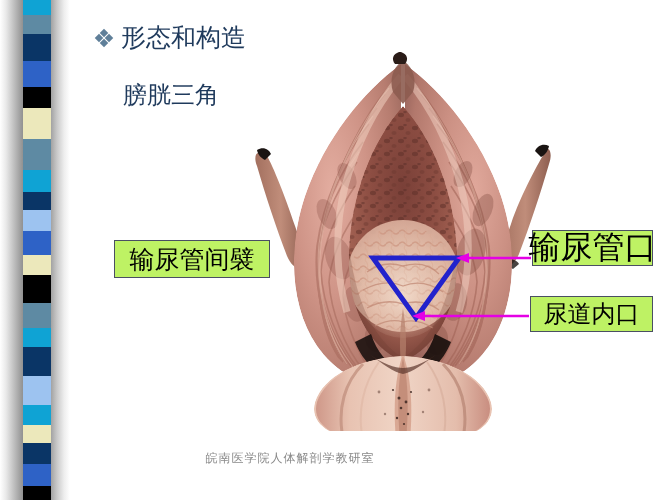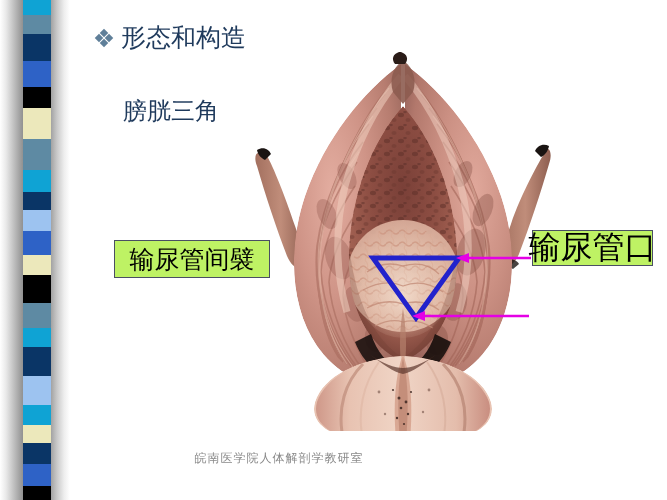--- a/index.html
+++ b/index.html
@@ -41,21 +41,21 @@
     position:absolute;width:6px;height:6px;background:#5f7f99;transform:rotate(45deg);display:block;
   }
   .bullet-diamond i.d1{left:0px;top:5px;}
   .bullet-diamond i.d2{left:5px;top:0px;}
   .bullet-diamond i.d3{left:5px;top:10px;}
   .bullet-diamond i.d4{left:10px;top:5px;}
   .h-text{
     font-family:"DejaVu Sans","Liberation Sans",sans-serif;
     font-size:25px;line-height:32px;color:#1f3a5c;font-weight:400;white-space:nowrap;
   }
-  #heading2{left:123px;top:79px;margin-top:16px;}
+  #heading2{left:123px;top:79px;}
   #heading2 .h-text{font-size:24px;}
 
   
   #specimen{
     position:absolute;left:243px;top:46px;width:320px;height:385px;
   }
   #specimen svg{display:block;width:100%;height:100%;}
 
   
   #annot{position:absolute;left:0;top:0;width:667px;height:500px;pointer-events:none;}
@@ -72,21 +72,21 @@
     white-space:nowrap;
   }
   #label-ureteric-fold{left:114px;top:240px;width:156px;height:38px;font-size:25px;}
   #label-ureteric-orifice{left:532px;top:230px;width:121px;height:36px;font-size:32px;}
   #label-internal-urethral-orifice{left:530px;top:296px;width:123px;height:36px;font-size:24px;}
 
   
   #footer{
     position:absolute;left:0;top:450px;width:558px;text-align:center;
     font-family:"DejaVu Sans","Liberation Sans",sans-serif;
-    font-size:12px;color:#8a8a8a;letter-spacing:1px;
+    font-size:12px;color:#8a8a8a;letter-spacing:1px;padding-left:11px;
   }
 </style>
 </head>
 <body>
 
 <div id="slide">
 
   <div id="strip-wrap">
     <div class="strip-shadow left"></div>
     <div class="strip-shadow right"></div>
@@ -352,16 +352,19 @@
   </svg>
 
   <div class="label-box" id="label-ureteric-fold">
     <span>输尿管间襞</span>
   </div>
 
   <div class="label-box" id="label-ureteric-orifice">
     <span>输尿管口</span>
   </div>
 
+  <div class="label-box" id="label-internal-urethral-orifice">
+    <span>尿道内口</span>
+  </div>
 
   <div id="footer">皖南医学院人体解剖学教研室</div>
 
 </div>
 
 </body></html>

